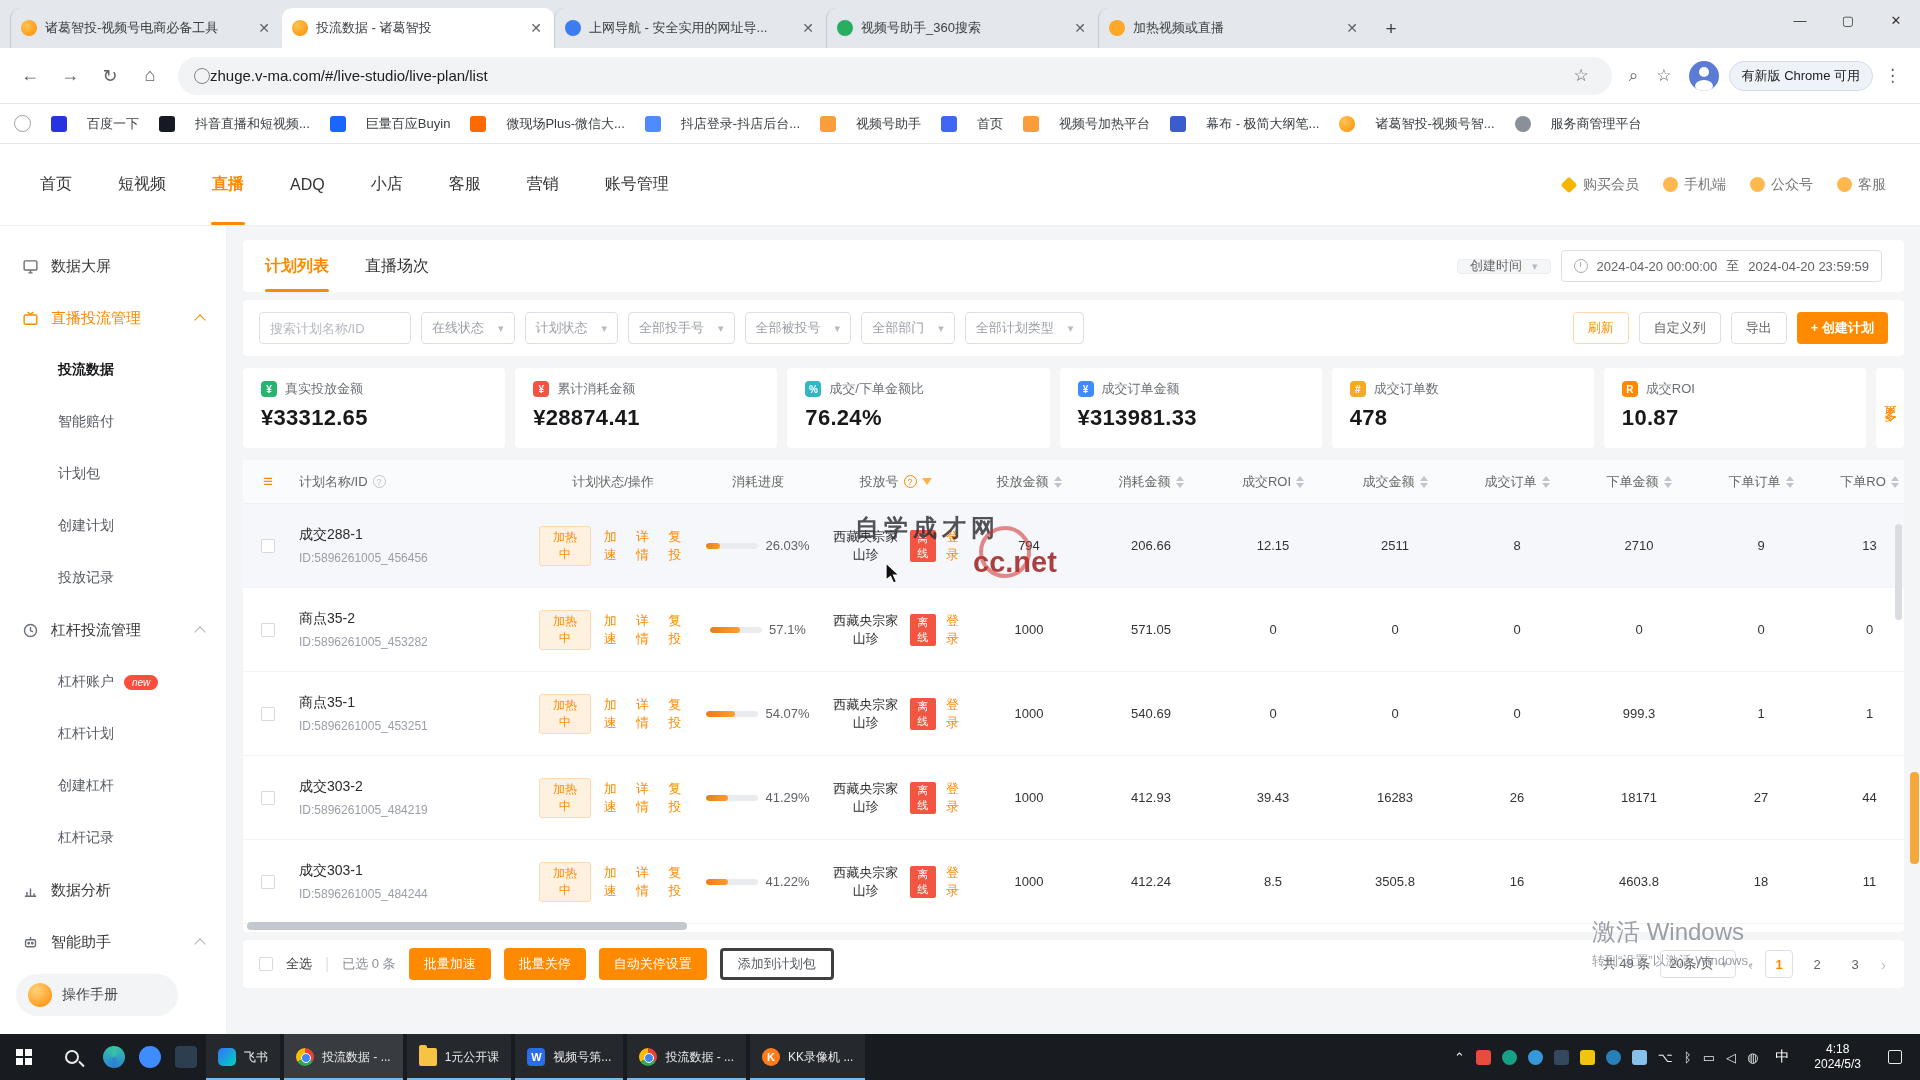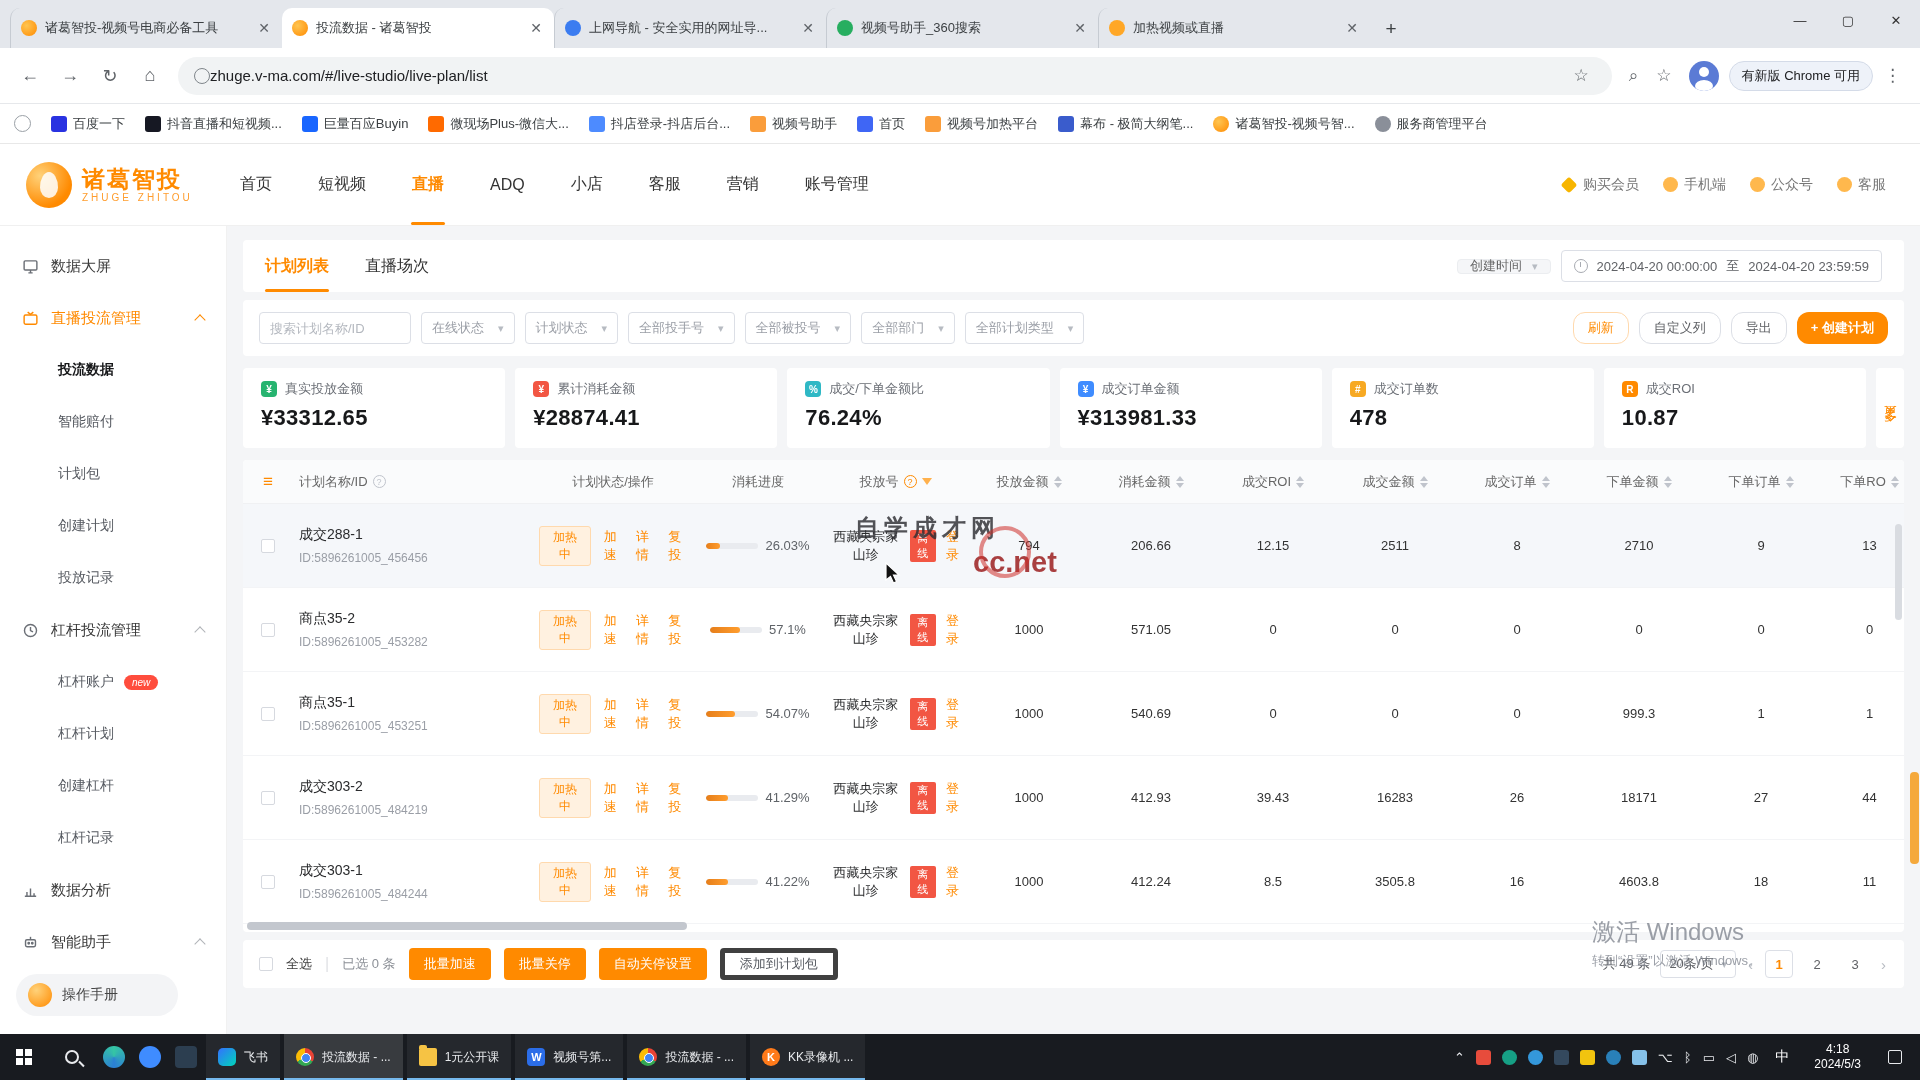--- a/index.html
+++ b/index.html
@@ -25,21 +25,21 @@
 .urlbar .site-info{width:16px;height:16px;border:1.6px solid #80868b;border-radius:50%;flex:none}
 .urlbar .url{flex:1;white-space:nowrap;overflow:hidden}
 .glyph-ic{font-size:17px;color:#5f6368;padding:0 7px}
 .avatar{width:30px;height:30px;border-radius:50%;background:#5b7bd5;position:relative;overflow:hidden;margin:0 6px}
 .avatar i{position:absolute;background:#fff;border-radius:50%}
 .avatar .head{width:10px;height:10px;left:10px;top:6px}
 .avatar .body{width:18px;height:12px;left:6px;top:19px}
 .update-pill{height:30px;border:1px solid #d4dbe8;background:#eef2f9;border-radius:15px;display:flex;align-items:center;padding:0 12px;font-size:13px;color:#202124;white-space:nowrap}
 
 .bookmarks{height:40px;background:#fff;display:flex;align-items:center;padding:0 14px;gap:20px;border-bottom:1px solid #e8e8e8;white-space:nowrap;overflow:hidden}
-.bm{display:flex;align-items:center;gap:6px;font-size:13px;color:#3c4043}
+.bm{display:flex;align-items:center;gap:20px;font-size:13px;color:#3c4043}
 .bm-ic{width:16px;height:16px;border-radius:3px;flex:none}
 .globe{width:17px;height:17px;border:1.6px solid #9aa0a6;border-radius:50%}
 .c1{background:#2932e1}.c2{background:#161823}.c3{background:#1966ff}.c4{background:#ff6a00}.c5{background:#4d8bff}
 .c6{background:#fa9d3b}.c7{background:#3f66f5}.c8{background:#fa9d3b}.c9{background:#3a5ccc}.c10{background:radial-gradient(circle at 35% 35%,#ffc551,#ff8a00);border-radius:50%}.c11{background:#8a8f99;border-radius:50%}
 
 
 .site-header{height:82px;background:#fff;display:flex;align-items:center;padding:0 26px;border-bottom:1px solid #f0f0f0;position:relative}
 .logo{display:flex;align-items:center;gap:10px;width:200px;flex:none}
 .logo-mark{width:46px;height:46px;border-radius:50%;background:radial-gradient(circle at 30% 30%,#ffd27a,#ff8a00 70%);position:relative}
 .logo-mark::after{content:"";position:absolute;left:14px;top:10px;width:18px;height:26px;border-radius:50% 50% 50% 50%/60% 60% 40% 40%;background:#fff;opacity:.85}
@@ -83,21 +83,21 @@
 .date-box{height:32px;border:1px solid #dcdfe6;border-radius:4px;display:flex;align-items:center;gap:9px;padding:0 12px;font-size:13px;color:#606266}
 .clock-ic{width:14px;height:14px;border:1.5px solid #a8abb2;border-radius:50%;position:relative}
 .clock-ic::after{content:"";position:absolute;left:5px;top:2px;width:1.5px;height:5px;background:#a8abb2}
 
 
 .filter-card{margin-top:8px;height:56px;display:flex;align-items:center;gap:10px;padding:0 16px}
 .f-input{width:152px;height:32px;border:1px solid #dcdfe6;border-radius:4px;padding:0 10px;font-size:13px;color:#333;background:#fff;outline:none}
 .f-input::placeholder{color:#b4b8bf}
 .f-select{height:32px;border:1px solid #dcdfe6;border-radius:4px;padding:0 10px;display:flex;align-items:center;gap:14px;font-size:13px;color:#9a9ea6;background:#fff}
 .right-actions{margin-left:auto;display:flex;gap:10px}
-.btn{height:32px;padding:0 14px;border-radius:12px;font-size:13px;display:flex;align-items:center;gap:4px}
+.btn{height:32px;padding:0 14px;border-radius:4px;font-size:13px;display:flex;align-items:center;gap:4px}
 .btn-refresh{border:1px solid #ffd9ad;color:#ff8a00;background:#fff}
 .btn-plain{border:1px solid #dcdfe6;color:#606266;background:#fff}
 .btn-primary{background:#ff8a00;color:#fff;font-weight:600}
 
 
 .stats-row{margin-top:12px;display:flex;gap:10px;align-items:stretch;height:80px}
 .stat-card{flex:1;background:#fff;border-radius:4px;padding:12px 18px}
 .stat-head{display:flex;align-items:center;gap:8px;font-size:13px;color:#6b6f76}
 .stat-ic{width:16px;height:16px;border-radius:4px;color:#fff;font-size:10px;display:flex;align-items:center;justify-content:center;font-weight:700}
 .stat-val{font-size:22px;font-weight:700;color:#17181a;margin-top:7px;letter-spacing:.3px}
@@ -141,21 +141,21 @@
 .hthumb{width:440px;height:8px;background:#c3c7ce;border-radius:4px}
 .vthumb{position:absolute;right:2px;top:64px;width:7px;height:96px;background:#d9dce1;border-radius:4px}
 
 
 .footer-card{margin-top:8px;height:48px;display:flex;align-items:center;gap:13px;padding:0 16px}
 .f-label{font-size:13px;color:#3a3a3a}
 .sepline{color:#e0e2e6}
 .muted{color:#8c9097;font-size:13px}
 .fbtn{height:32px;padding:0 15px;border-radius:4px;font-size:13px;display:flex;align-items:center}
 .fbtn.orange{background:#ff8a00;color:#fff}
-.fbtn.plain{border:5px solid #404040;color:#565a61;background:#fff}
+.fbtn.plain{border:3px solid #404040;color:#565a61;background:#fff}
 .footer-right{margin-left:auto;display:flex;align-items:center;gap:10px;font-size:13px;color:#606266}
 .psize{height:28px;border:1px solid #dcdfe6;border-radius:4px;display:flex;align-items:center;gap:8px;padding:0 8px}
 .page-num{min-width:28px;height:28px;display:flex;align-items:center;justify-content:center;border-radius:4px}
 .page-num.active{border:1px solid #dcdfe6;background:#fff;color:#ff8a00;font-weight:700}
 .page-arrow{color:#b7bbc2;padding:0 2px;font-size:15px}
 
 
 .wmark{position:absolute;left:855px;top:512px;width:300px;pointer-events:none;z-index:5}
 .wmark .l1{font-size:24px;font-weight:700;color:rgba(45,45,50,.82);letter-spacing:5px}
 .wmark .l2{font-size:29px;font-weight:700;color:rgba(155,30,30,.85);margin:2px 0 0 118px}
@@ -294,27 +294,20 @@
         <span class="bm-ic c10"></span>
         <span>诸葛智投-视频号智...</span>
       </div>
     <div class="bm">
         <span class="bm-ic c11"></span>
         <span>服务商管理平台</span>
       </div>
   </div>
 
   <div class="site-header">
-    <div class="logo">
-      <span class="logo-mark"></span>
-      <span class="logo-text">
-        <div class="cn">诸葛智投</div>
-        <div class="en">ZHUGE ZHITOU</div>
-      </span>
-    </div>
     <div class="site-nav">
       <span class="nav-item">首页</span>
       <span class="nav-item">短视频</span>
       <span class="nav-item active">直播</span>
       <span class="nav-item">ADQ</span>
       <span class="nav-item">小店</span>
       <span class="nav-item">客服</span>
       <span class="nav-item">营销</span>
       <span class="nav-item">账号管理</span>
     </div>

